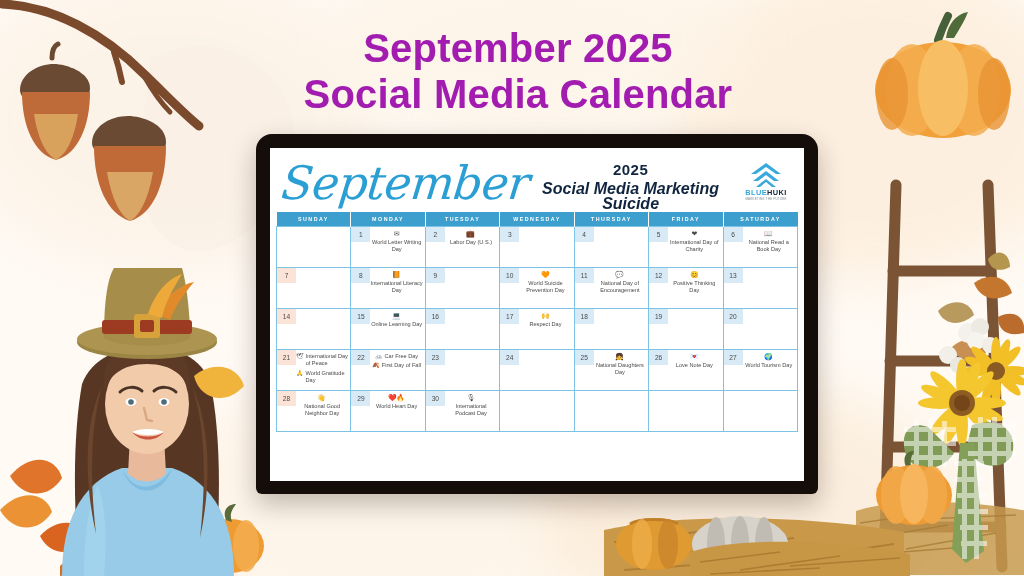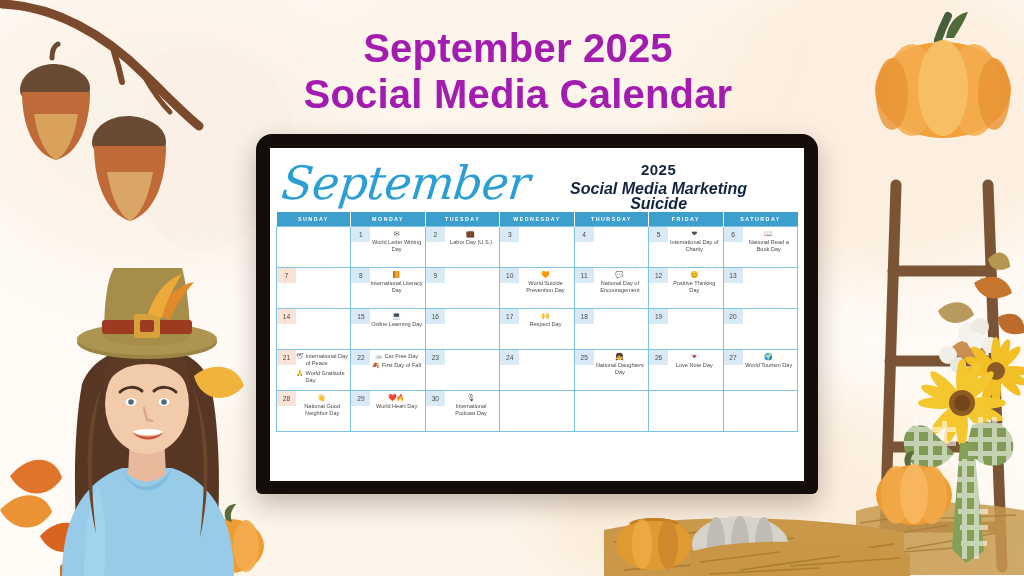--- a/index.html
+++ b/index.html
@@ -155,20 +155,31 @@
       <div class="screen">
 
         <div class="cal">
 
           <div class="cal-head">
             <div class="script-month">September</div>
             <div class="title-block">
               <div class="title-year">2025</div>
               <div class="title-sub">Social Media Marketing</div>
               <div class="title-sub">Suicide</div>
+            </div>
+            <div class="logo">
+              <svg class="logo-mark" width="34" height="26" viewBox="0 0 34 26">
+                <path d="M17 1 L32 12 L27 12 L17 5 L7 12 L2 12 Z" fill="#39a8dd"></path>
+                <path d="M17 9 L30 19 L25 19 L17 13 L9 19 L4 19 Z" fill="#39a8dd"></path>
+                <path d="M17 17 L27 25 L23 25 L17 20 L11 25 L7 25 Z" fill="#39a8dd"></path>
+              </svg>
+              <div class="logo-text">
+                <span class="b">BLUE</span><span class="h">HUKI</span>
+              </div>
+              <div class="logo-tag">MARKETING THE FUTURE</div>
             </div>
           </div>
 
           <table class="grid">
             <thead>
                 <tr id="wk-head">
                   <th>SUNDAY</th>
                   <th>MONDAY</th>
                   <th>TUESDAY</th>
                   <th>WEDNESDAY</th>

